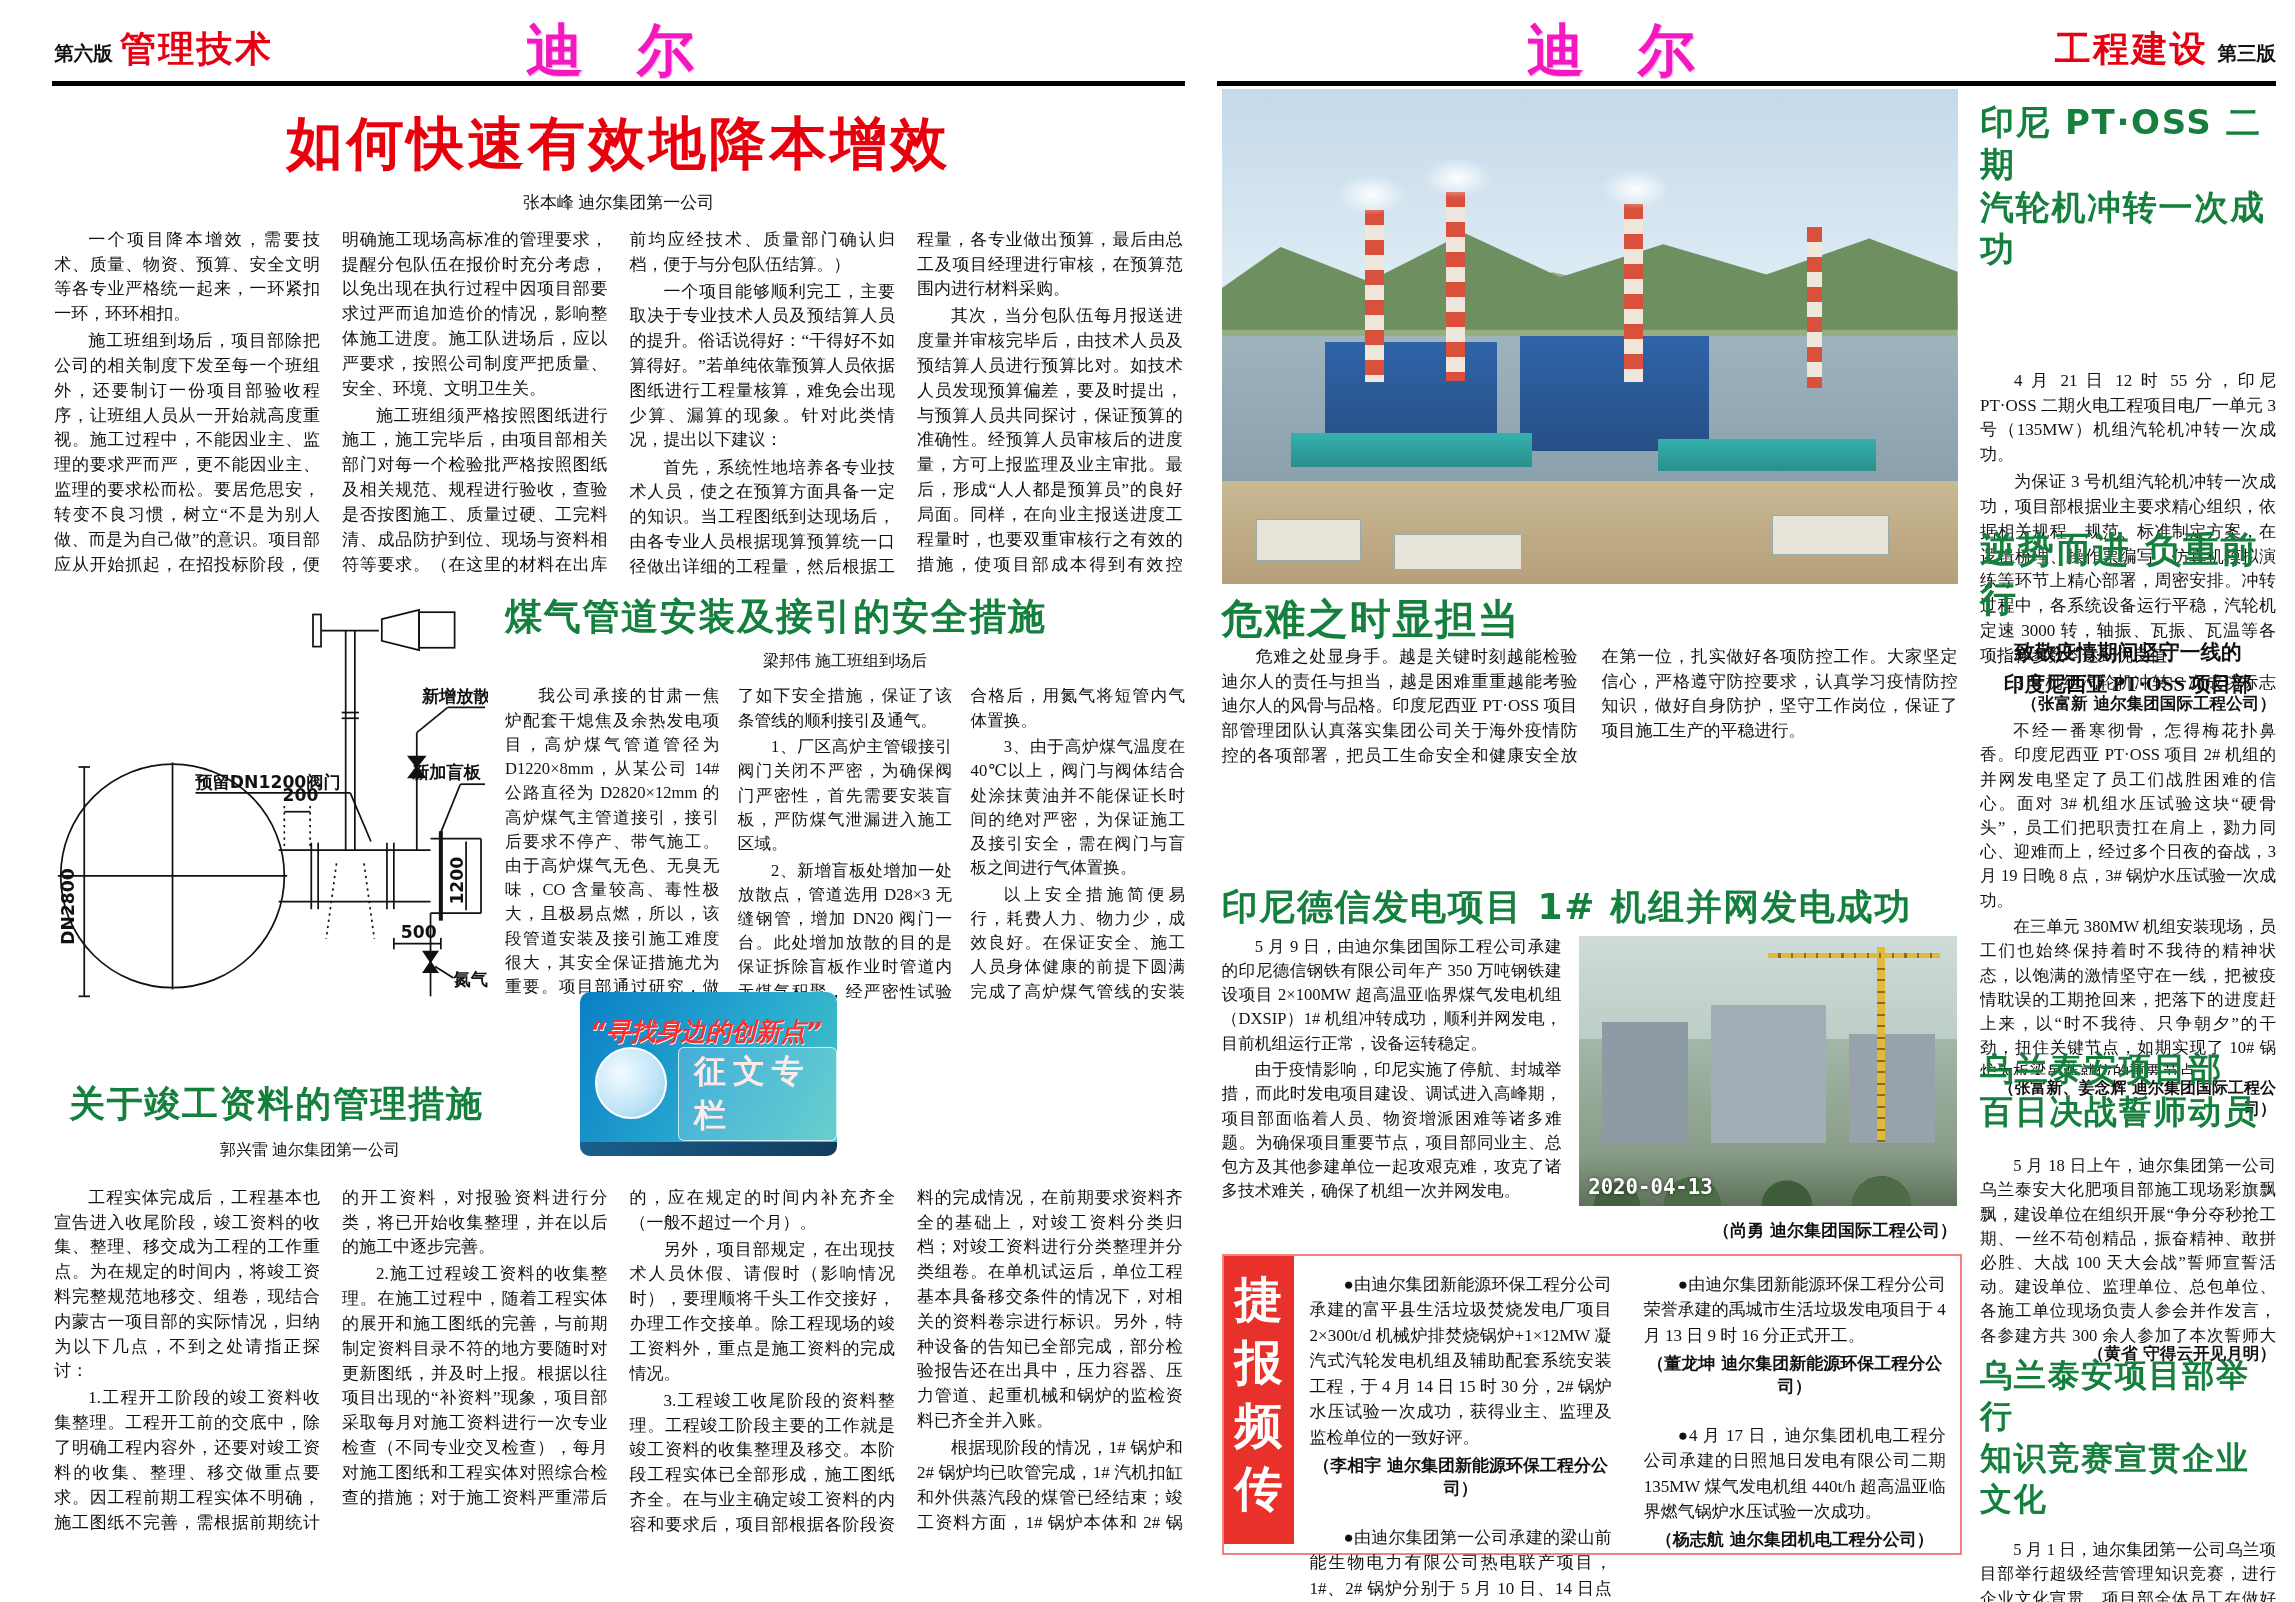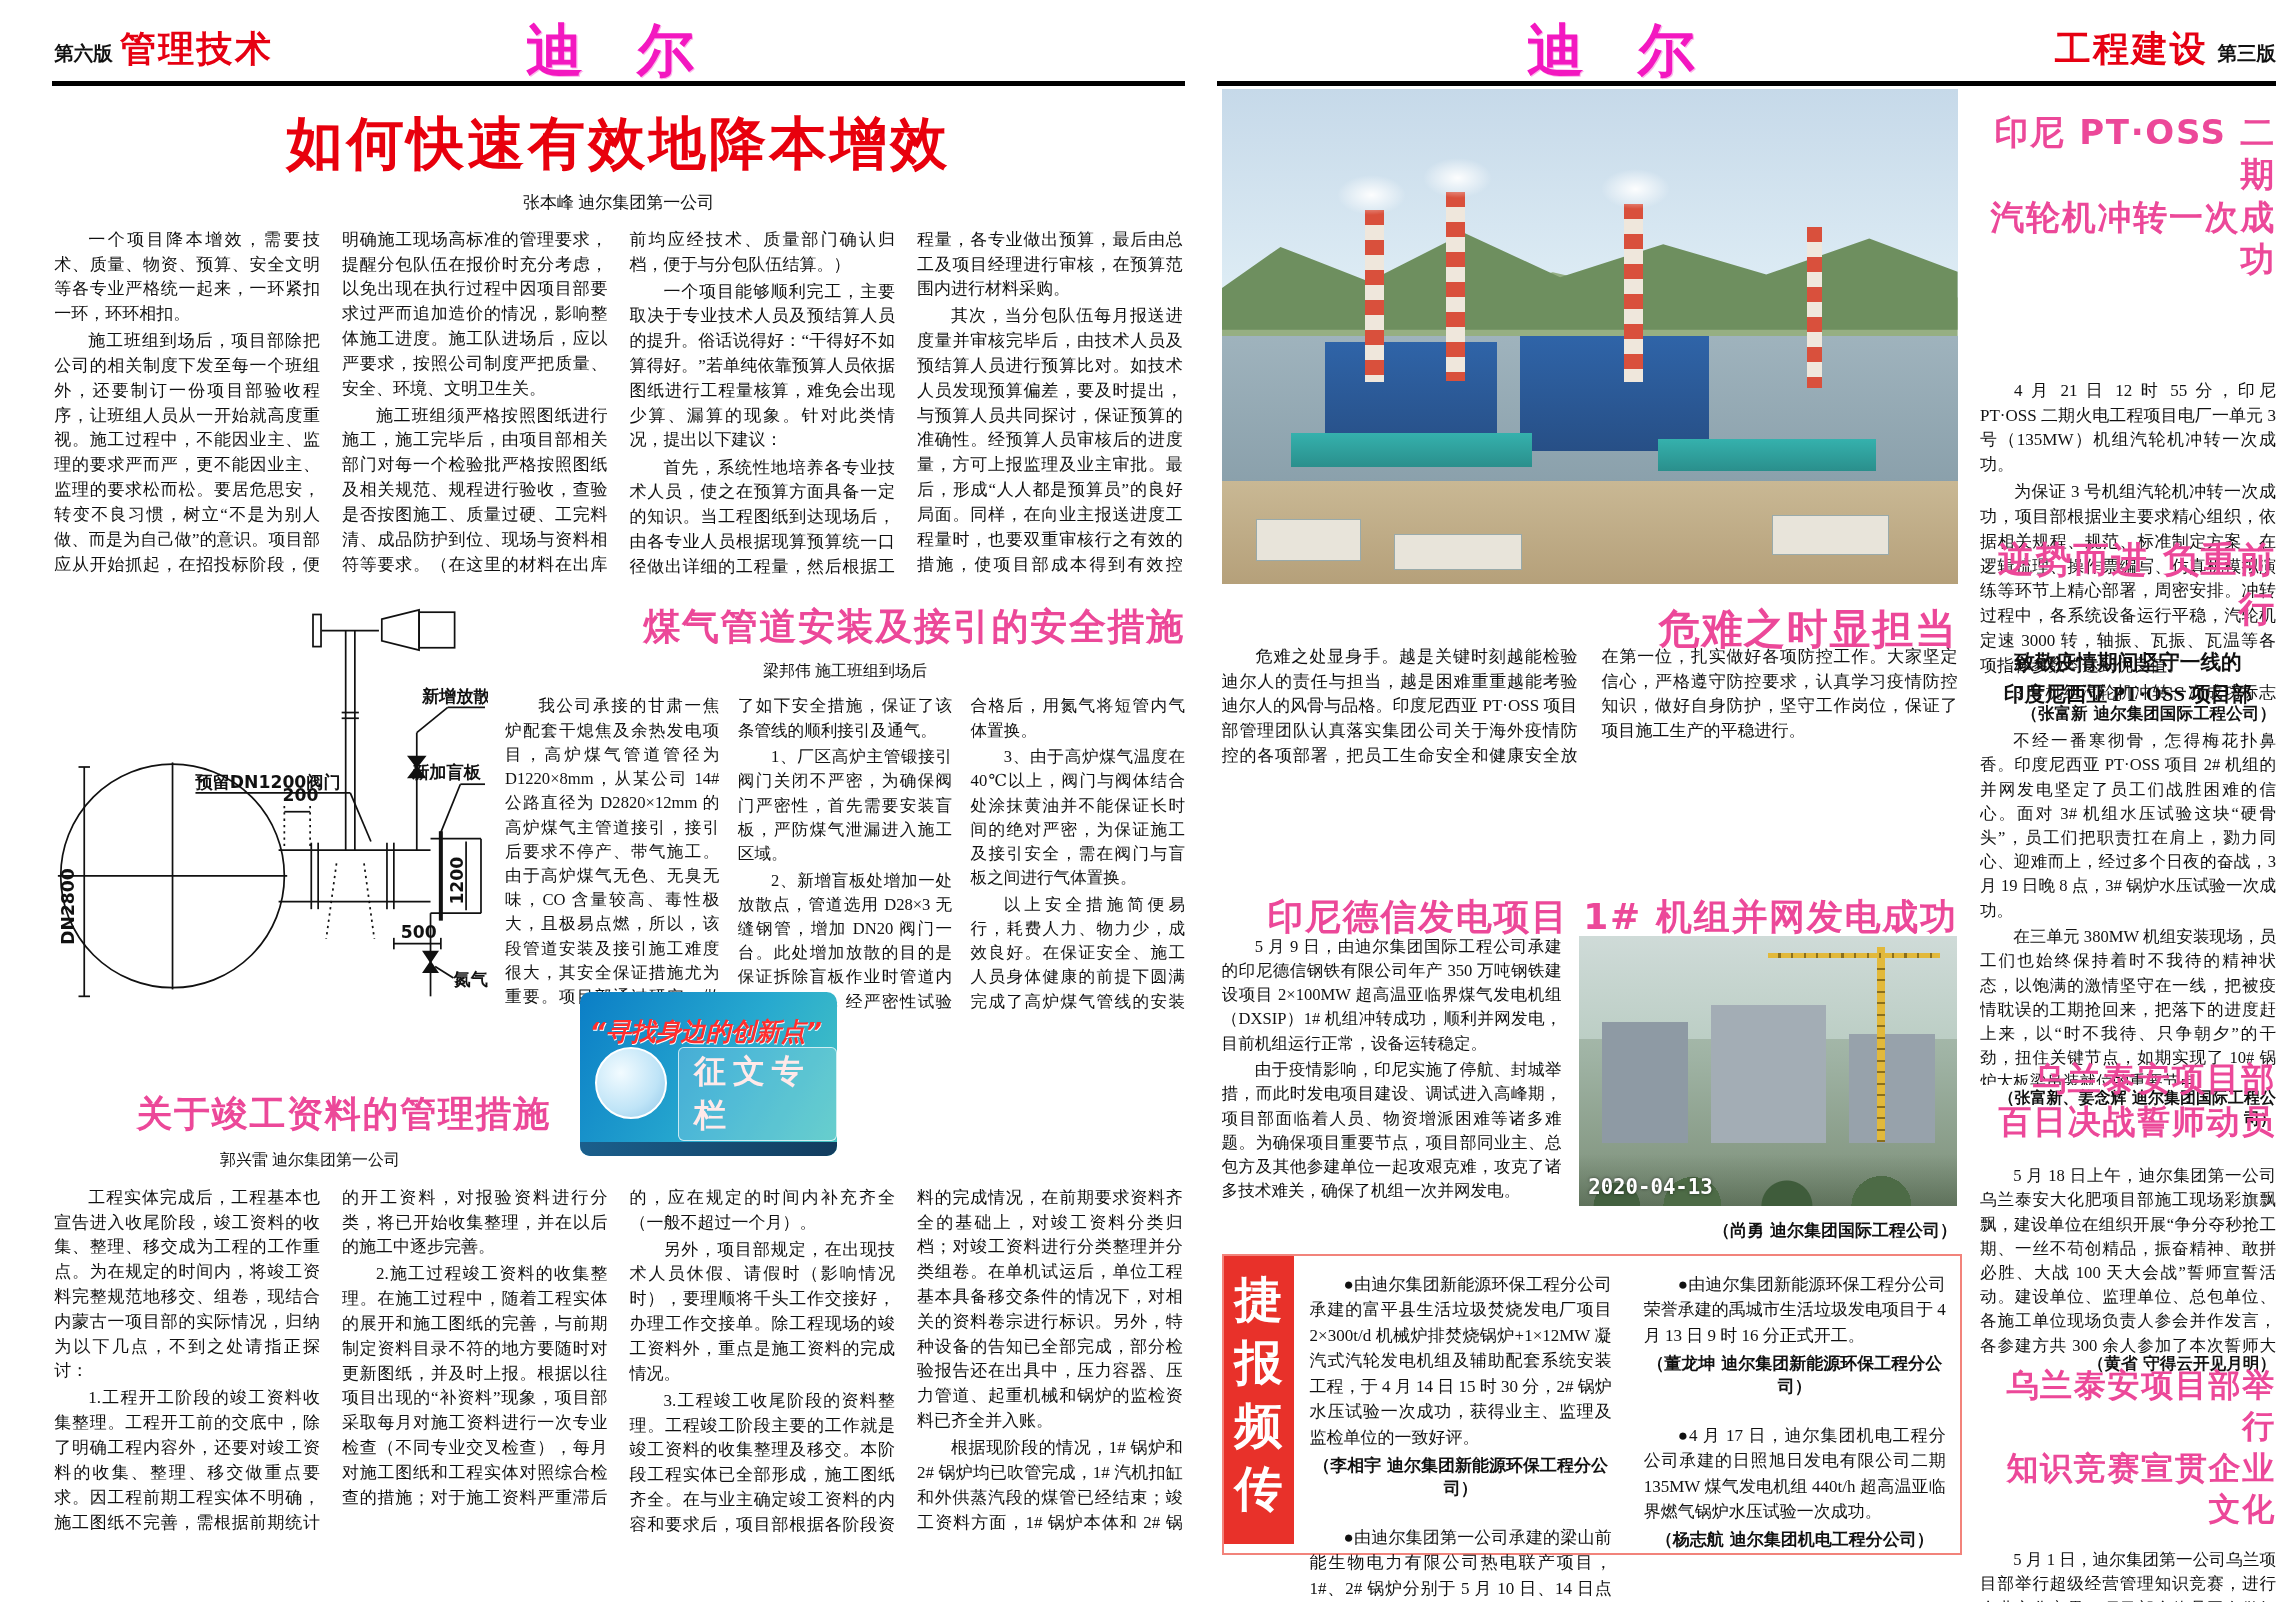--- a/index.html
+++ b/index.html
@@ -10,21 +10,21 @@
   .page-right{left:1217px;width:1059px;}
   .rule{position:absolute;left:0;right:0;top:60px;height:5.2px;background:#000;}
   .edition{position:absolute;font-family:"DejaVu Sans",sans-serif;font-size:19.5px;font-weight:700;color:#111;top:19.5px;}
   .section-name{position:absolute;font-family:"DejaVu Sans",sans-serif;font-size:36px;font-weight:900;color:#e60012;top:4.6px;letter-spacing:2.3px;}
   .masthead{position:absolute;left:50%;transform:translateX(-50%);top:-8px;
             font-family:"DejaVu Sans",sans-serif;font-size:57px;font-weight:900;color:#f318c0;
             letter-spacing:17px;text-shadow:1.1px 1.1px 0 #fbb6ea;}
   
   .h-red{position:absolute;left:0;right:0;text-align:center;font-family:"DejaVu Sans",sans-serif;
          font-weight:900;color:#e8000d;letter-spacing:3.4px;}
-  .h-blk{font-family:"DejaVu Sans",sans-serif;font-weight:900;color:#ec4899;text-align:right;letter-spacing:1.7px;margin-top:10px;}
+  .h-blk{font-family:"DejaVu Sans",sans-serif;font-weight:900;color:#15803d;text-align:left;letter-spacing:1.7px;}
   .byline{text-align:center;font-size:17px;color:#111;font-family:"Liberation Serif",serif;}
   .flow{text-align:justify;overflow:hidden;}
   .flow p{margin:0 0 2.3px 0;text-indent:2em;line-height:1.46;}
   .sig{text-align:right;font-family:"DejaVu Sans",sans-serif;font-weight:700;}
   .serif-b{font-family:"Liberation Serif",serif;font-weight:700;}
   
   .photo1{position:absolute;top:68px;left:4.6px;width:736px;height:495px;overflow:hidden;background:linear-gradient(#c6d9e9 0%,#dcebf4 38%,#e9f1f1 48%);}
   .mtn{position:absolute;left:0;right:0;}
   .mtn1{top:103px;height:138px;background:#6e8f5f;clip-path:polygon(0 70%,8% 40%,20% 65%,33% 30%,46% 62%,60% 38%,74% 60%,88% 34%,100% 58%,100% 100%,0 100%);}
   .mtn2{top:149px;height:115px;background:#87a36f;clip-path:polygon(0 60%,12% 35%,28% 58%,45% 30%,62% 55%,80% 32%,100% 52%,100% 100%,0 100%);opacity:.85;}

